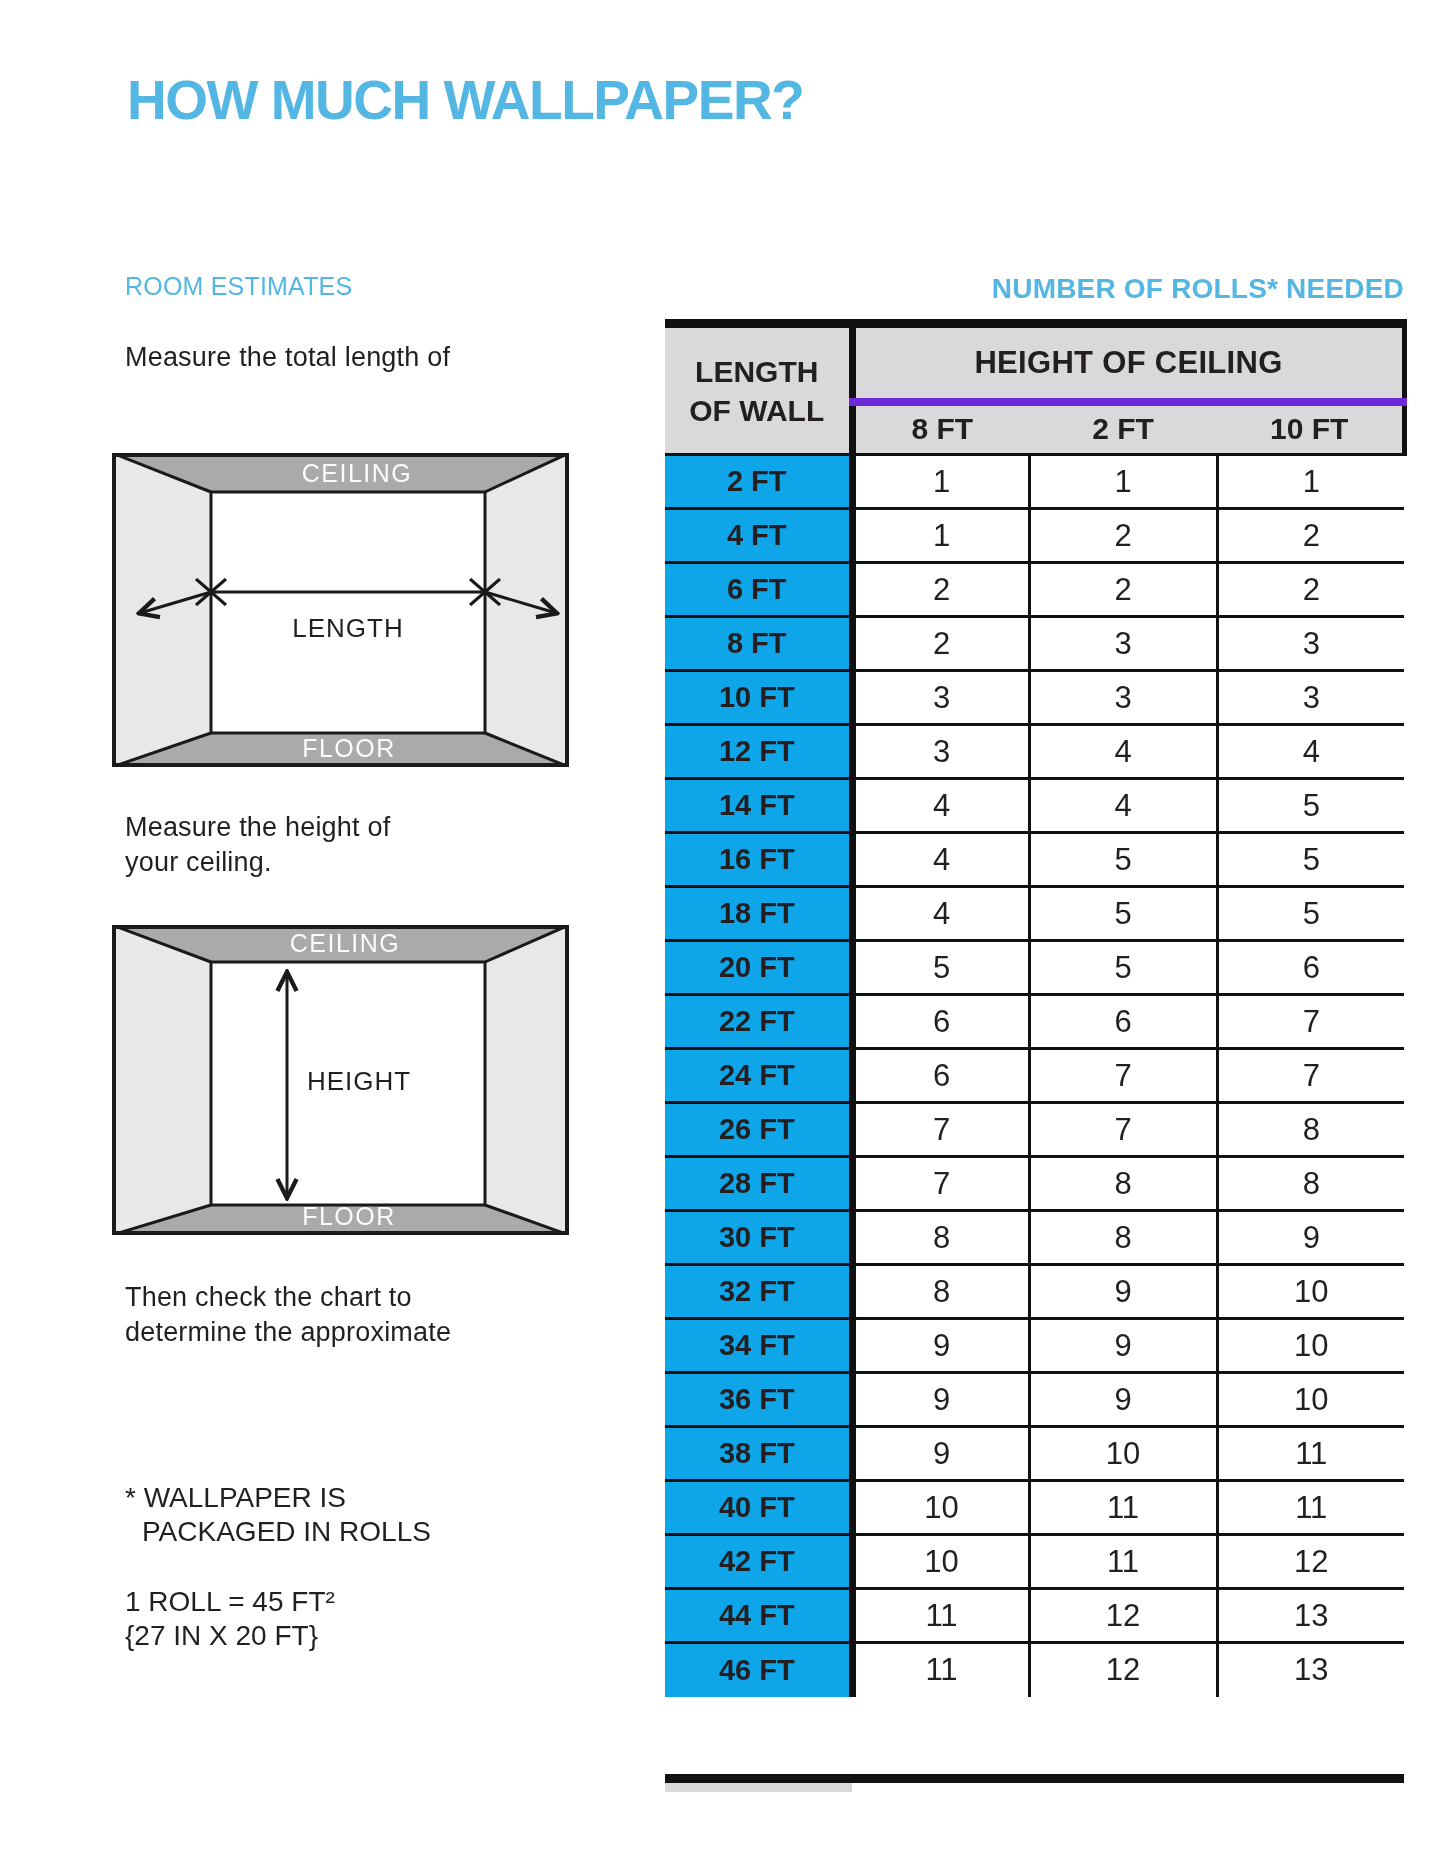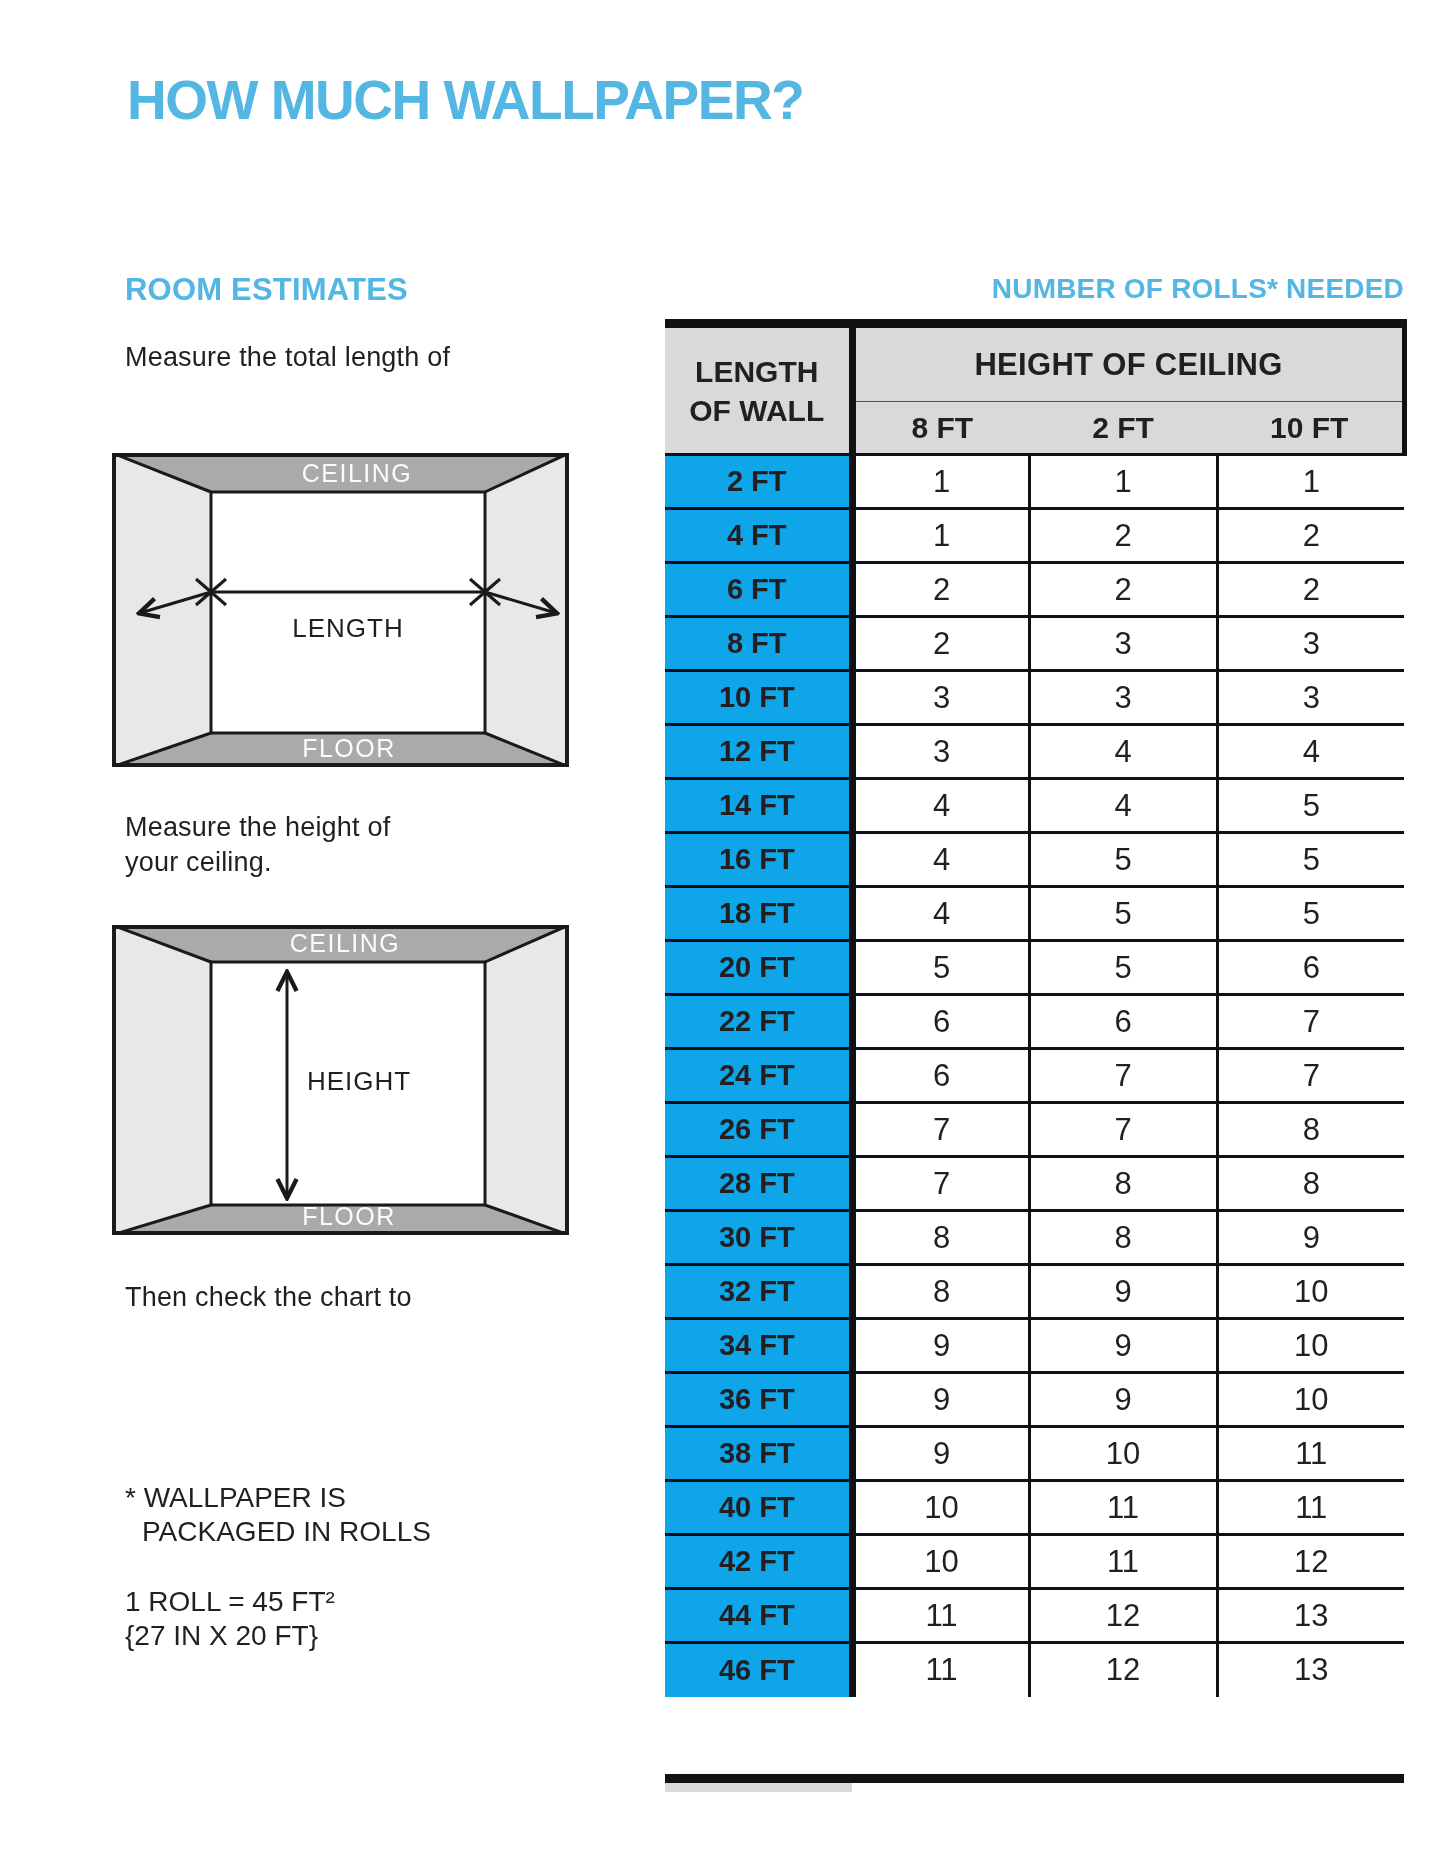--- a/index.html
+++ b/index.html
@@ -9,21 +9,21 @@
     background:#ffffff; overflow:hidden;
     font-family:"Liberation Sans", sans-serif; color:#231f20;margin-left:42px;
   }
   .abs { position:absolute; }
 
   .page-title {
     left:85px; top:68px; font-size:55px; font-weight:bold;
     letter-spacing:-1.5px; color:#54b6e2; white-space:nowrap;
   }
   .section-heading {
-    left:83px; top:272px; font-size:31px; font-weight:bold;
+    left:83px; top:272px; font-size:25px; font-weight:normal;
     color:#54b6e2; letter-spacing:0.2px;
   }
   .table-heading {
     left:623px; top:273px; width:739px; text-align:right;
     font-size:28px; font-weight:bold; color:#54b6e2; letter-spacing:0.2px;
   }
   .para { left:83px; font-size:27px; line-height:35px; letter-spacing:0.2px; color:#231f20; }
   .para1 { top:340px; }
   .para2 { top:810px; }
   .para3 { top:1280px; }
@@ -43,21 +43,21 @@
     position:absolute; left:623px; top:319px; width:739px;
     border-collapse:collapse; table-layout:fixed;
     border-top:9px solid #111; color:#231f20;
   }
   table.rolls th, table.rolls td { padding:0; text-align:center; vertical-align:middle; }
   th.lenwall {
     background:#d9d9db; border-right:7px solid #111;
     font-size:30px; font-weight:bold; line-height:1.3;
   }
   th.hoc {
-    background:#d9d9db; border-bottom:1px solid #6d28d9; border-right:5px solid #111;
+    background:#d9d9db; border-bottom:8px solid #6d28d9; border-right:5px solid #111;
     height:78px; font-size:31px; font-weight:bold; letter-spacing:0.3px;
   }
   tr.sub th { background:#d9d9db; height:53px; font-size:30px; font-weight:bold; }
   tr.sub th.last { border-right:5px solid #111; }
   tbody th, tbody td { border-top:3px solid #111; height:54px; }
   tbody th.rowlbl {
     background:#0ea5e9; border-right:7px solid #111;
     font-size:29px; font-weight:bold;
   }
   tbody td { font-size:31px; background:#ffffff; }
@@ -135,20 +135,21 @@
       <line x1="175" y1="48" x2="175" y2="272" marker-start="url(#arw2)" marker-end="url(#arw2)"></line>
     </g>
     <rect x="2" y="2" width="453" height="306" fill="none" stroke="#1a1a1a" stroke-width="4"></rect>
     <text class="room-label" x="233" y="27" text-anchor="middle">CEILING</text>
     <text class="room-label" x="237" y="300" text-anchor="middle">FLOOR</text>
     <text class="measure-label" x="195" y="165" text-anchor="start">HEIGHT</text>
   </svg>
 
   <div class="abs para para3">
     <div>Then check the chart to</div>
+    <div>determine the approximate</div>
   </div>
 
   <div class="abs footnote footnote1">
     <div>* WALLPAPER IS</div>
     <div class="indent">PACKAGED IN ROLLS</div>
   </div>
 
   <div class="abs footnote footnote2">
     <div>1 ROLL = 45 FT²</div>
     <div>{27 IN X 20 FT}</div>

